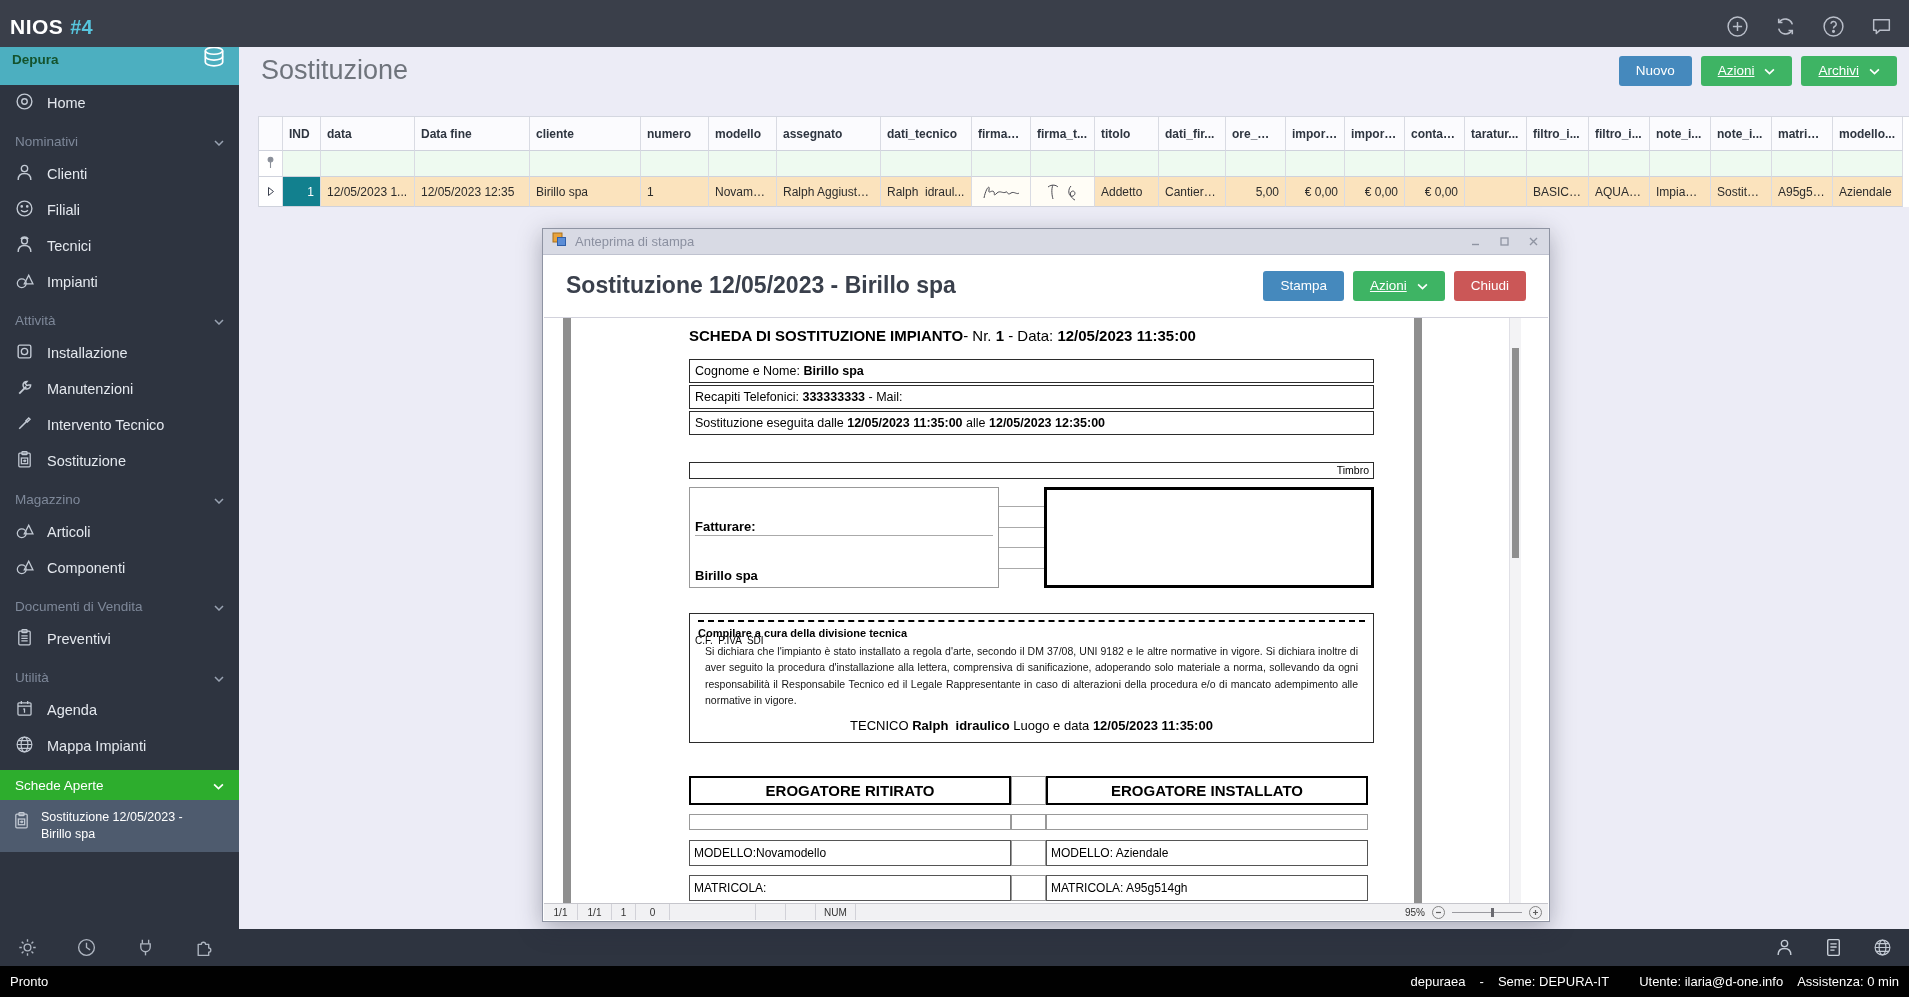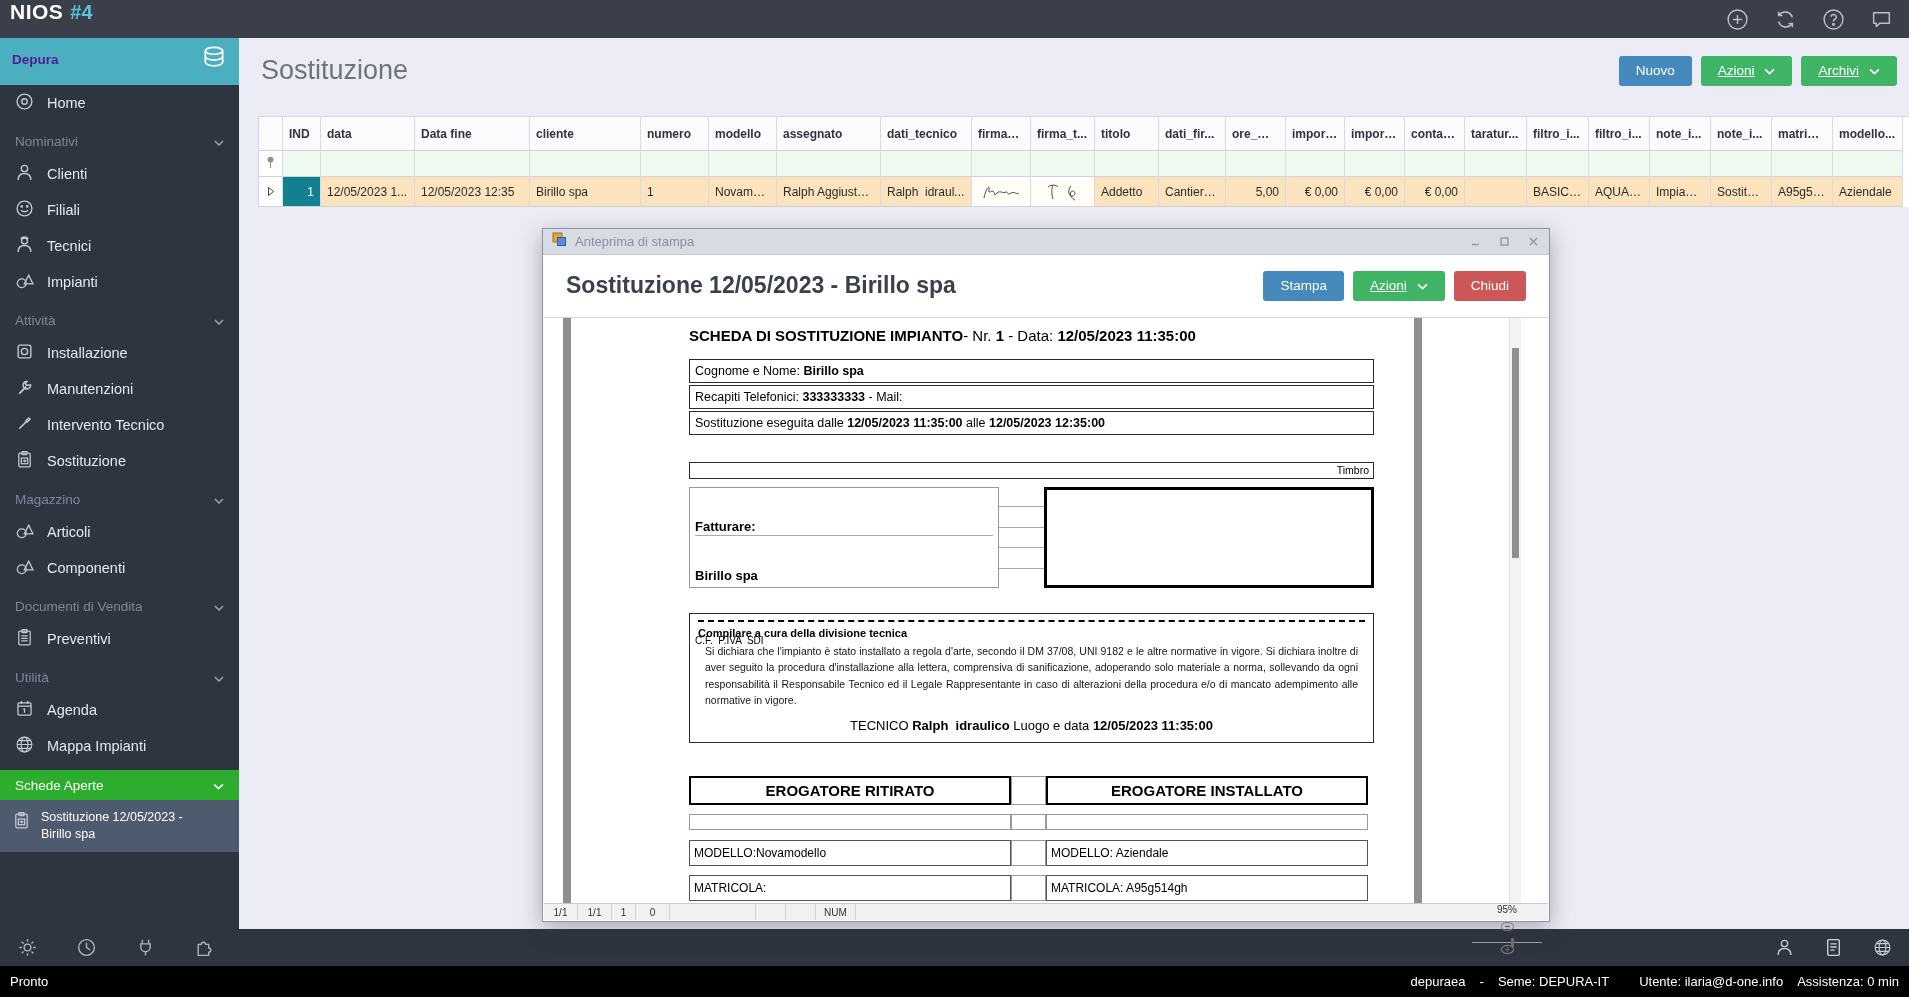--- a/index.html
+++ b/index.html
@@ -1,30 +1,30 @@
 <!DOCTYPE html>
 <html><head>
 <meta charset="utf-8">
 <style>
   * { margin:0; padding:0; box-sizing:border-box; }
   html,body { width:1909px; height:997px; overflow:hidden; }
   body { position:relative; font-family:"Liberation Sans","DejaVu Sans",sans-serif; background:#ececf6; }
 
   
-  #topbar { position:absolute; top:0; left:0; right:0; height:38px; background:#3a3f4a;
-            display:flex; padding:0 16px 0 10px; z-index:30; }
+  #topbar { position:absolute; top:0; left:0; right:0; height:47px; background:#3a3f4a;
+            display:flex; align-items:center; padding:6px 16px 0 10px; z-index:30; }
   .brand { display:flex; align-items:baseline; gap:7px; }
   .brand-main { color:#fff; font-size:21px; font-weight:bold; letter-spacing:.5px; }
   .brand-num  { color:#57c5dd; font-size:20px; font-weight:bold; }
   .topbar-icons { margin-left:auto; display:flex; align-items:center; gap:25px; }
   .tb-ic { width:23px; height:23px; display:flex; align-items:center; justify-content:center; cursor:pointer; }
 
   
   #sidebar { position:absolute; top:33px; left:0; width:239px; bottom:68px; background:#2e3440; overflow:hidden; z-index:5; }
-  .depura { height:52px; background:#4cafc0; color:#4c1d95; font-weight:bold; font-size:13.5px;
+  .depura { height:52px; background:#4cafc0; color:#14532d; font-weight:bold; font-size:13.5px;
             display:flex; align-items:center; padding:0 12px; }
   .depura .sp { margin-left:auto; }
   .nav-item { height:36px; display:flex; align-items:center; gap:13px; padding:0 15px;
               color:#e4e8ee; font-size:14.5px; cursor:pointer; }
   .nav-item svg { flex:0 0 auto; }
   .nav-section { height:30px; margin-top:5px; display:flex; align-items:center; padding:0 15px;
                  color:#7e8899; font-size:13.5px; cursor:pointer; }
   .nav-section .chev { margin-left:auto; }
   .schede { height:30px; margin-top:6px; background:#2dad2d; color:#fff; font-size:13.5px;
             display:flex; align-items:center; padding:0 15px; cursor:pointer; }
@@ -112,21 +112,21 @@
                  height:29px; line-height:25px; margin-bottom:9px; }
   .erog-empty { border:1px solid #999; height:16px; margin-bottom:10px; }
   .erog-row { border:1px solid #555; height:26px; line-height:24px; font-size:12px; padding:0 4px; margin-bottom:9px; }
   .mid-h  { border:1px solid #999; height:29px; margin-bottom:9px; }
   .mid-e  { border:1px solid #999; height:16px; margin-bottom:10px; }
   .mid-r  { border:1px solid #999; height:26px; margin-bottom:9px; }
 
   .modal-statusbar { position:absolute; bottom:0; left:0; right:0; height:17px; background:#f1f1f3;
                      border-top:1px solid #c6c6cc; display:flex; align-items:stretch; font-size:10px; color:#333; }
   .pager-cell { border-right:1px solid #d2d2d8; display:flex; align-items:center; justify-content:center; }
-  .zoom-group { margin-left:auto; display:flex; align-items:center; gap:7px; padding-right:6px;flex-direction:column; }
+  .zoom-group { margin-left:auto; display:flex; align-items:center; gap:7px; padding-right:6px; }
   .zoom-btn { width:13px; height:13px; border:1px solid #838383; border-radius:50%;
               display:flex; align-items:center; justify-content:center; cursor:pointer; }
   .zoom-track { position:relative; width:70px; height:9px; cursor:pointer; }
   .zoom-track .rail { position:absolute; top:4px; left:0; right:0; height:1px; background:#9a9aa0; }
   .zoom-track .thumb { position:absolute; top:0; left:56%; width:3px; height:9px; background:#6a6a70; }
 
   
   #bottombar { position:absolute; left:0; right:0; bottom:31px; height:37px; background:#2e3440;
                display:flex; align-items:center; padding:0 16px; z-index:30; }
   .bb-left { display:flex; align-items:center; gap:37px; }

